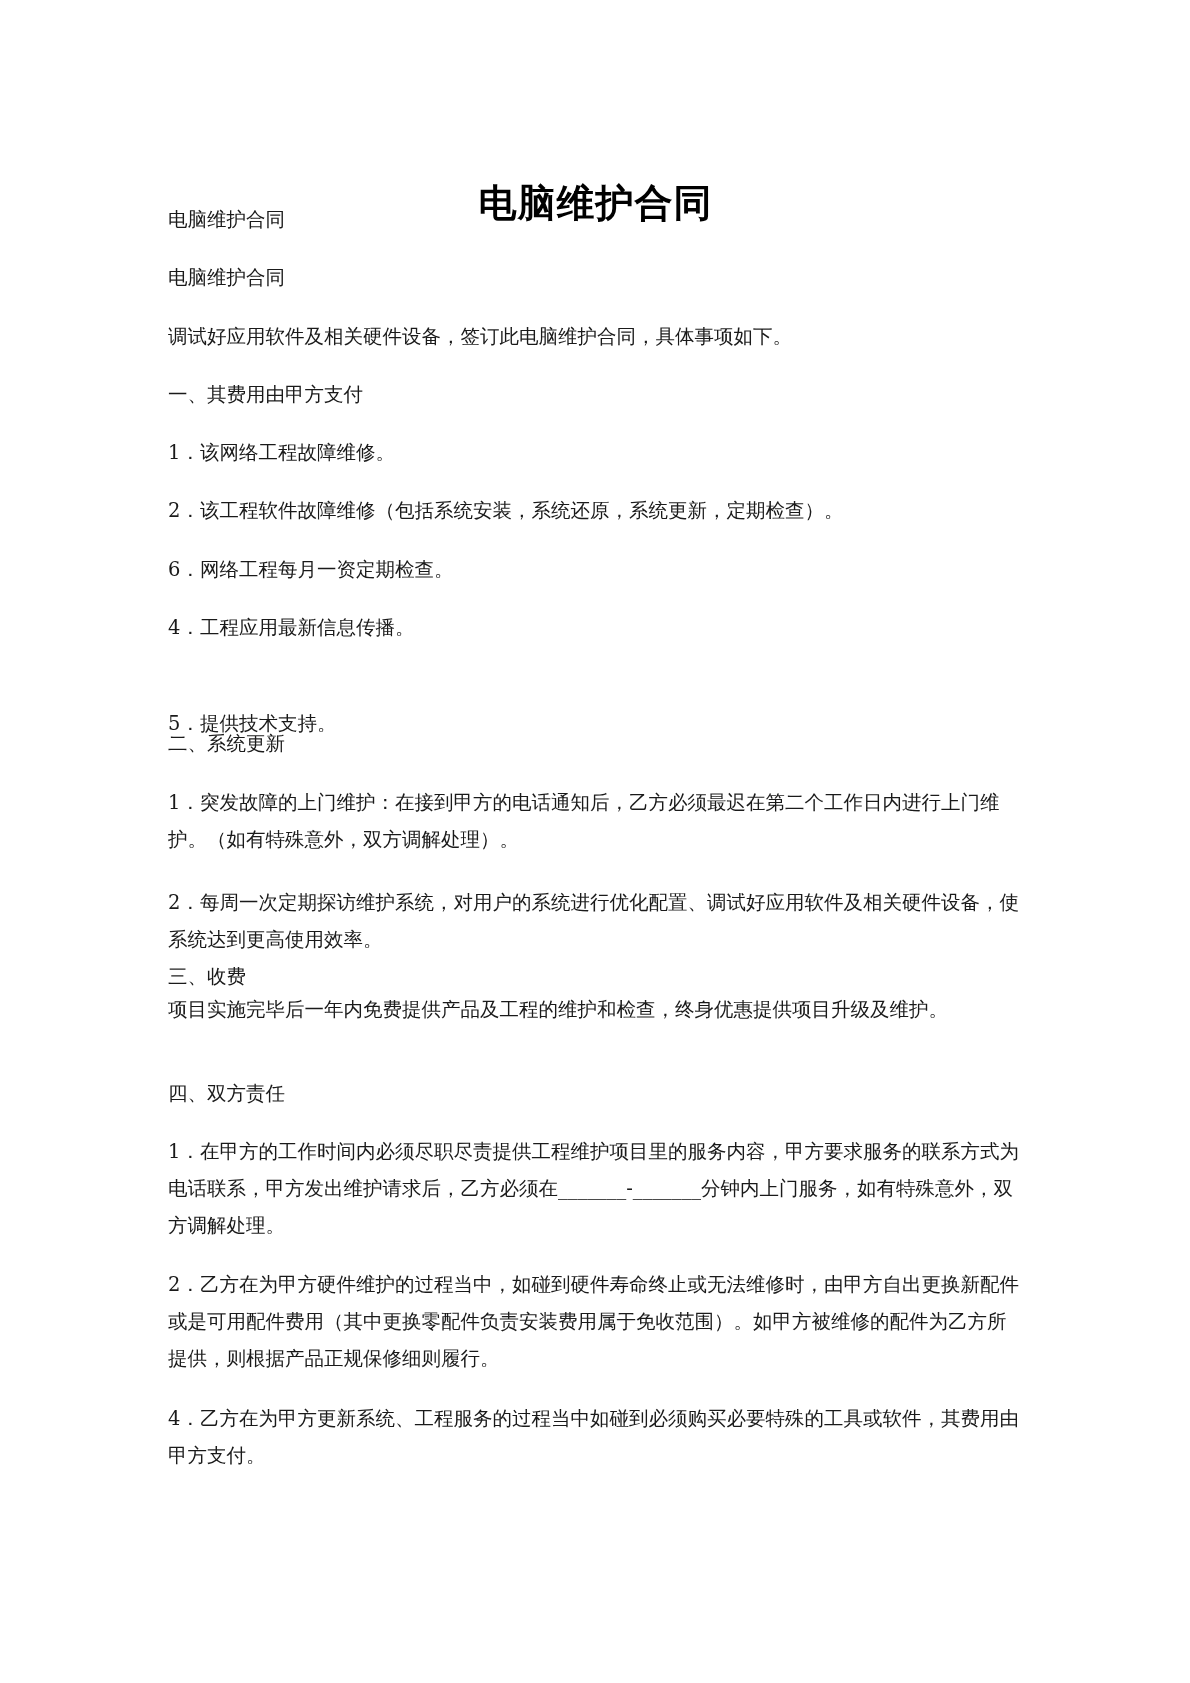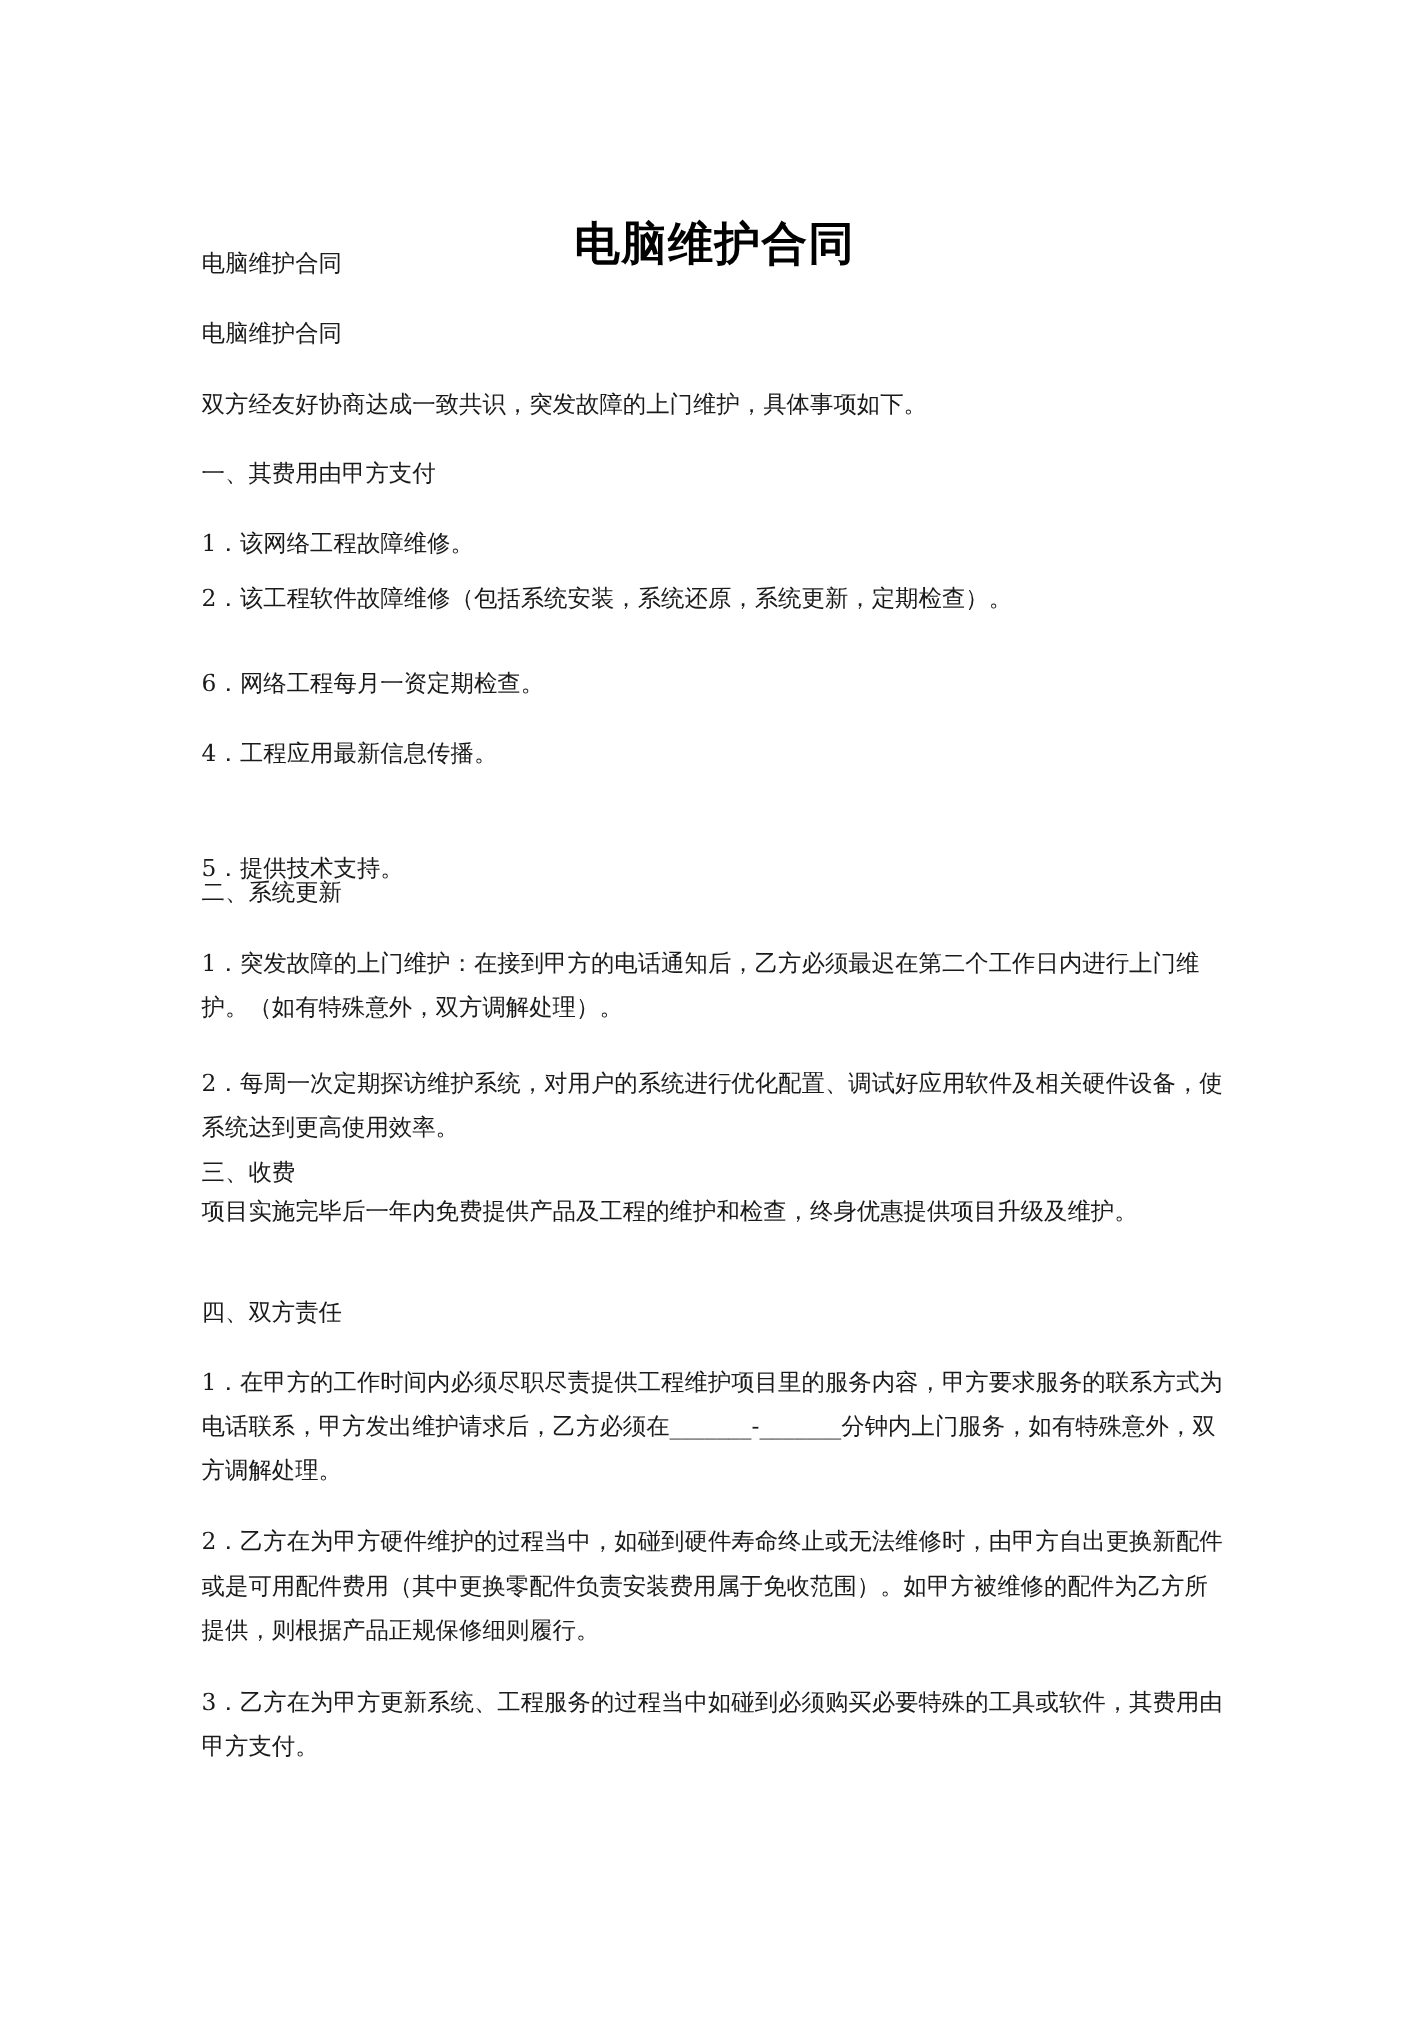--- a/index.html
+++ b/index.html
@@ -46,29 +46,29 @@
     }
   </style>
 </head>
 <body>
 
 <div class="page">
   <h1 class="doc-title">电脑维护合同</h1>
 
   <p class="para" style="top:201px">电脑维护合同</p>
   <p class="para" style="top:259px">电脑维护合同</p>
-  <p class="para" style="top:318px">双方经友好协商达成一致共识，突发故障的上门维护，具体事项如下。</p>
+  <p class="para" style="top:318px">调试好应用软件及相关硬件设备，签订此电脑维护合同，具体事项如下。</p>
   <p class="para" style="top:376px">一、其费用由甲方支付</p>
   <p class="para" style="top:434px">1．该网络工程故障维修。</p>
-  <p class="para" style="top:480px">2．该工程软件故障维修（包括系统安装，系统还原，系统更新，定期检查）。</p>
+  <p class="para" style="top:492px">2．该工程软件故障维修（包括系统安装，系统还原，系统更新，定期检查）。</p>
   <p class="para" style="top:551px">6．网络工程每月一资定期检查。</p>
   <p class="para" style="top:609px">4．工程应用最新信息传播。</p>
   <p class="para" style="top:705px">5．提供技术支持。</p>
   <p class="para" style="top:725px">二、系统更新</p>
   <p class="para" style="top:784px">1．突发故障的上门维护：在接到甲方的电话通知后，乙方必须最迟在第二个工作日内进行上门维护。（如有特殊意外，双方调解处理）。</p>
   <p class="para" style="top:884px">2．每周一次定期探访维护系统，对用户的系统进行优化配置、调试好应用软件及相关硬件设备，使系统达到更高使用效率。</p>
   <p class="para" style="top:958px">三、收费</p>
   <p class="para" style="top:991px">项目实施完毕后一年内免费提供产品及工程的维护和检查，终身优惠提供项目升级及维护。</p>
   <p class="para" style="top:1075px">四、双方责任</p>
   <p class="para" style="top:1133px">1．在甲方的工作时间内必须尽职尽责提供工程维护项目里的服务内容，甲方要求服务的联系方式为电话联系，甲方发出维护请求后，乙方必须在_______-_______分钟内上门服务，如有特殊意外，双方调解处理。</p>
   <p class="para" style="top:1266px">2．乙方在为甲方硬件维护的过程当中，如碰到硬件寿命终止或无法维修时，由甲方自出更换新配件或是可用配件费用（其中更换零配件负责安装费用属于免收范围）。如甲方被维修的配件为乙方所提供，则根据产品正规保修细则履行。</p>
-  <p class="para" style="top:1400px">3．乙方在为甲方更新系统、工程服务的过程当中如碰到必须购买必要特殊的工具或软件，其费用由甲方支付。</p>
+  <p class="para" style="top:1400px">4．乙方在为甲方更新系统、工程服务的过程当中如碰到必须购买必要特殊的工具或软件，其费用由甲方支付。</p>
 </div>
 
 </body></html>

